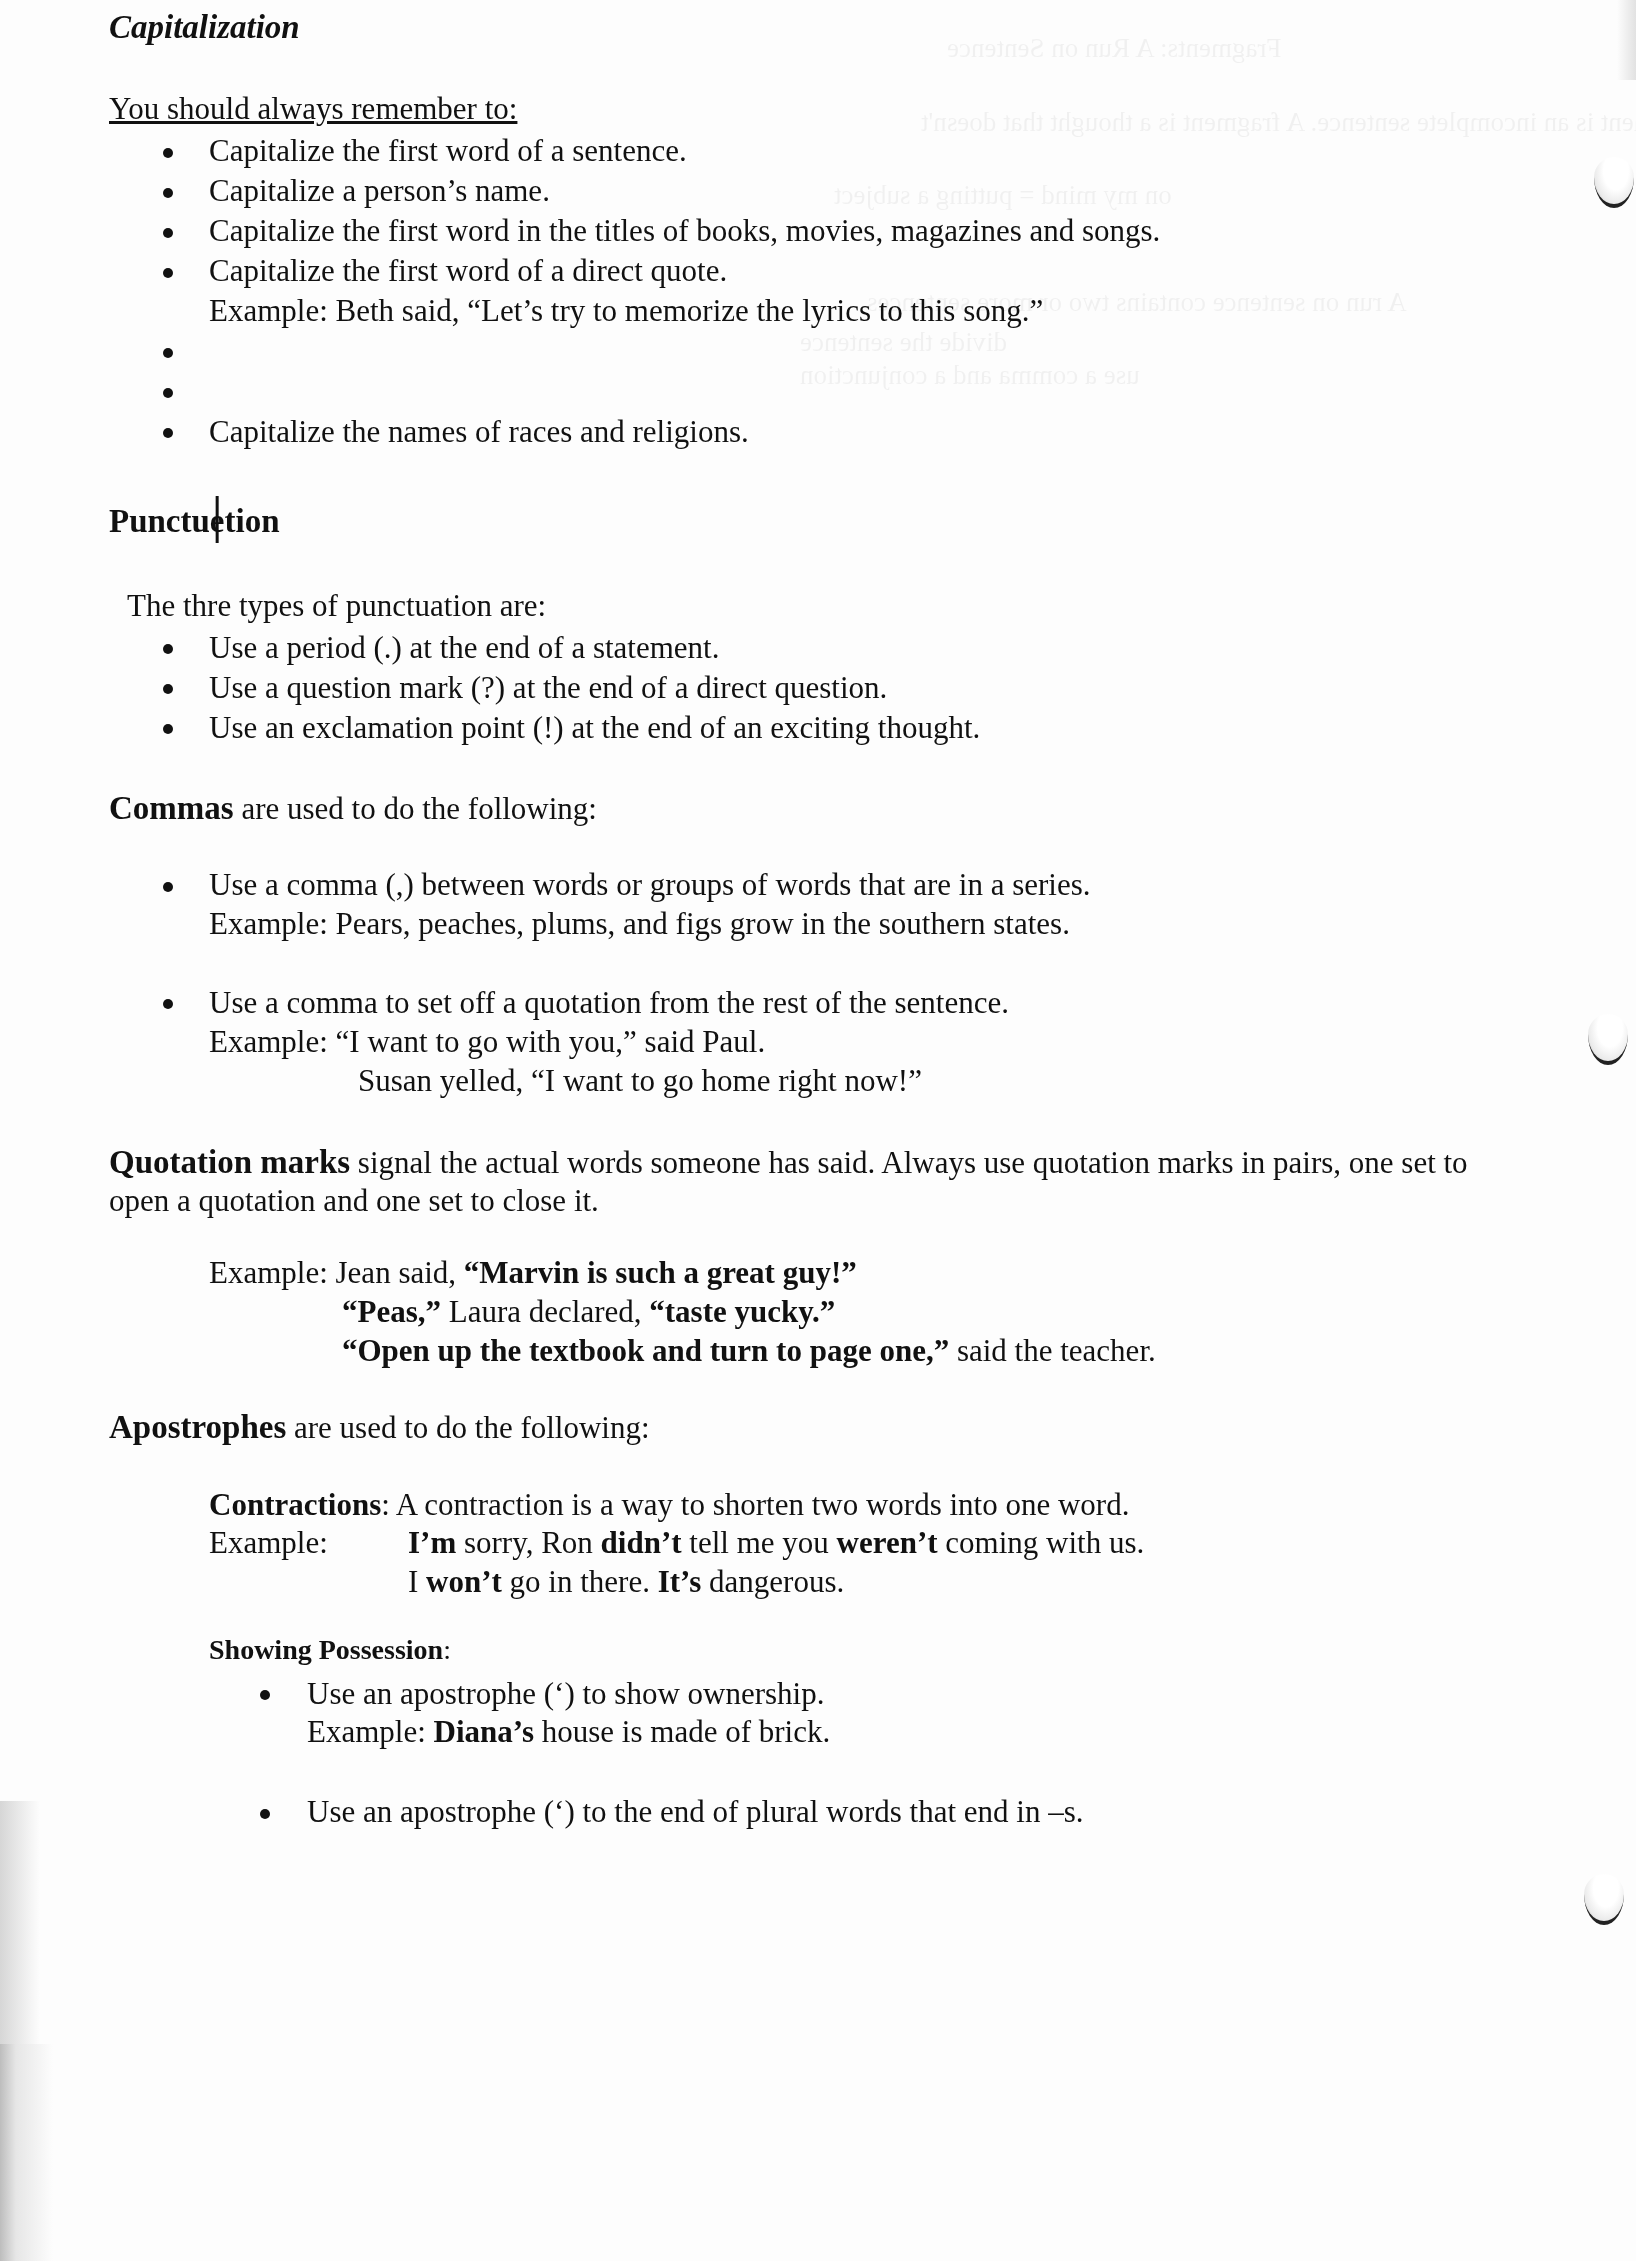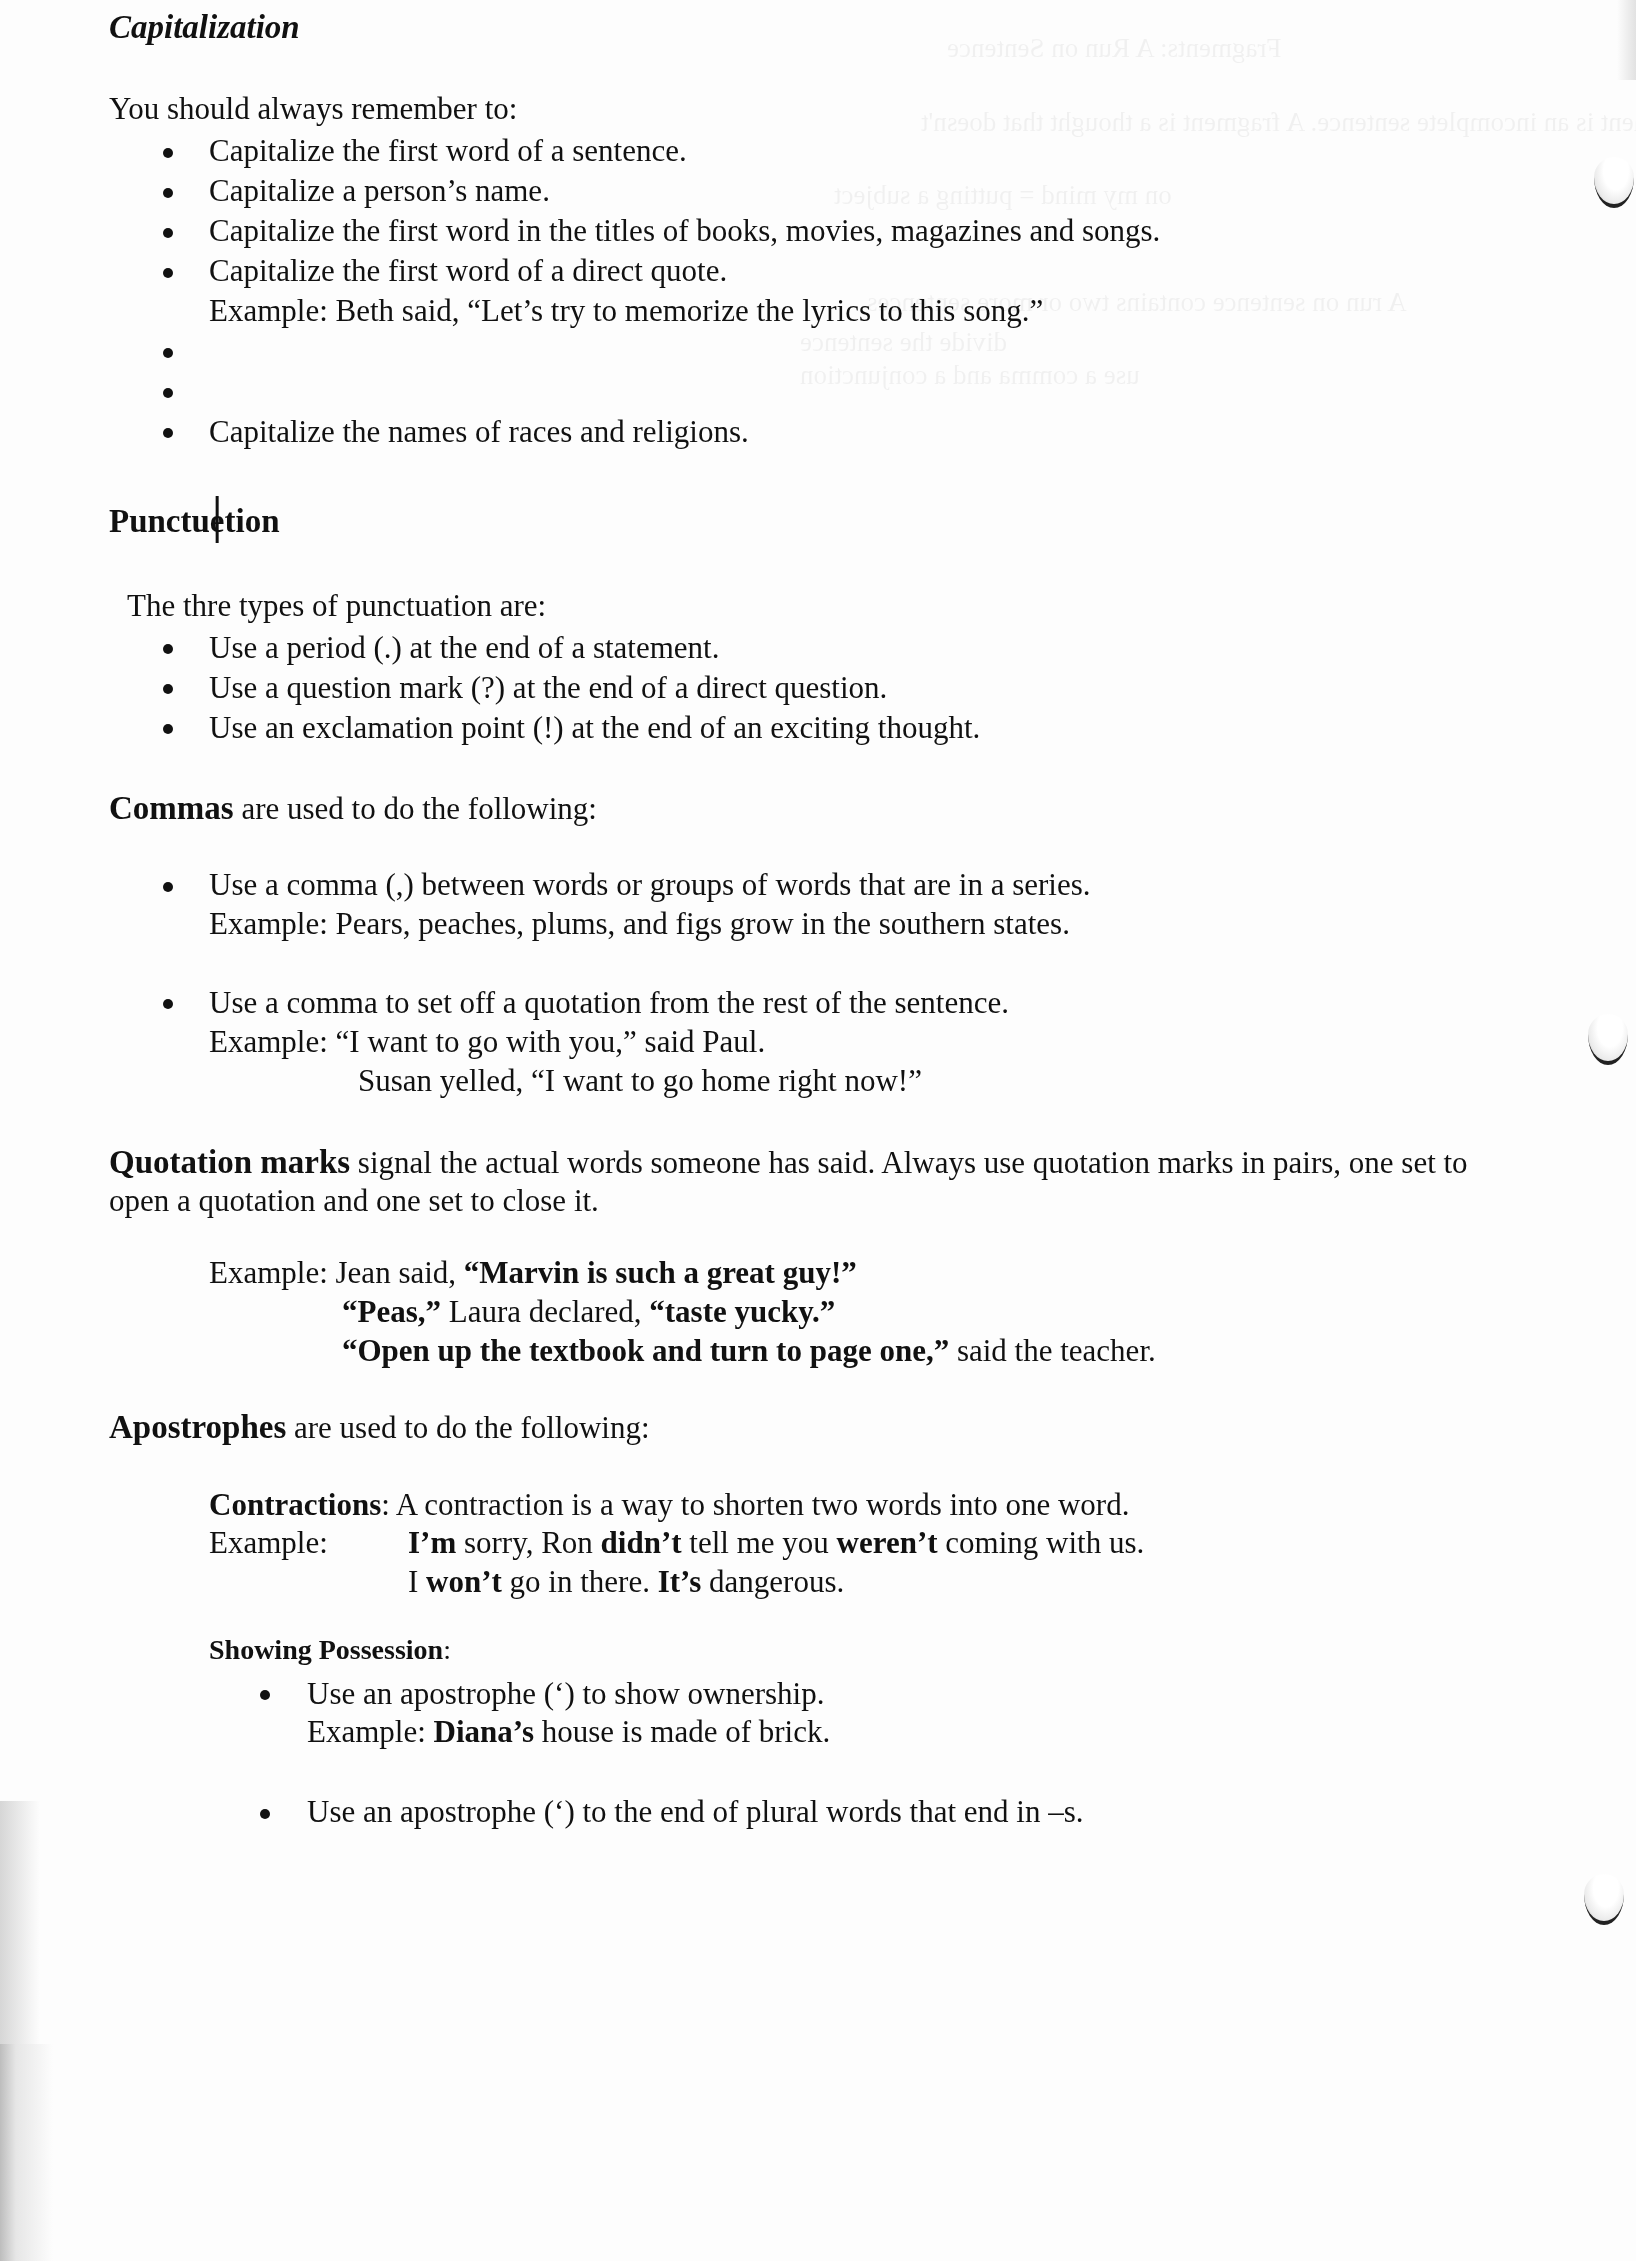--- a/index.html
+++ b/index.html
@@ -104,21 +104,21 @@
   <div class="bleed" style="left:834px; top:180px;">on my mind = putting a subject</div>
   <div class="bleed" style="left:867px; top:287px;">A run on sentence contains two or more sentences</div>
   <div class="bleed" style="left:800px; top:327px;">divide the sentence</div>
   <div class="bleed" style="left:800px; top:360px;">use a comma and a conjunction</div>
 
   <div class="hole" style="left:1594px; top:157px;"></div>
   <div class="hole" style="left:1588px; top:1014px;"></div>
   <div class="hole" style="left:1584px; top:1874px;"></div>
 
   <div class="h1" style="left:109px; top:10.7px;font-style:italic;">Capitalization</div>
-  <div class="line" style="left:109px; top:93px;">You should always remember to:</div>
+  <div class="line" style="left:109px; top:93px;text-decoration:underline;">You should always remember to:</div>
 
   <div class="bullet" style="left:163px; top:148px;"></div>
   <div class="line" style="left:209px; top:135px;">Capitalize the first word of a sentence.</div>
 
   <div class="bullet" style="left:163px; top:188px;"></div>
   <div class="line" style="left:209px; top:175px;">Capitalize a person’s name.</div>
 
   <div class="bullet" style="left:163px; top:228px;"></div>
   <div class="line" style="left:209px; top:215px;">Capitalize the first word in the titles of books, movies, magazines and songs.</div>
 

